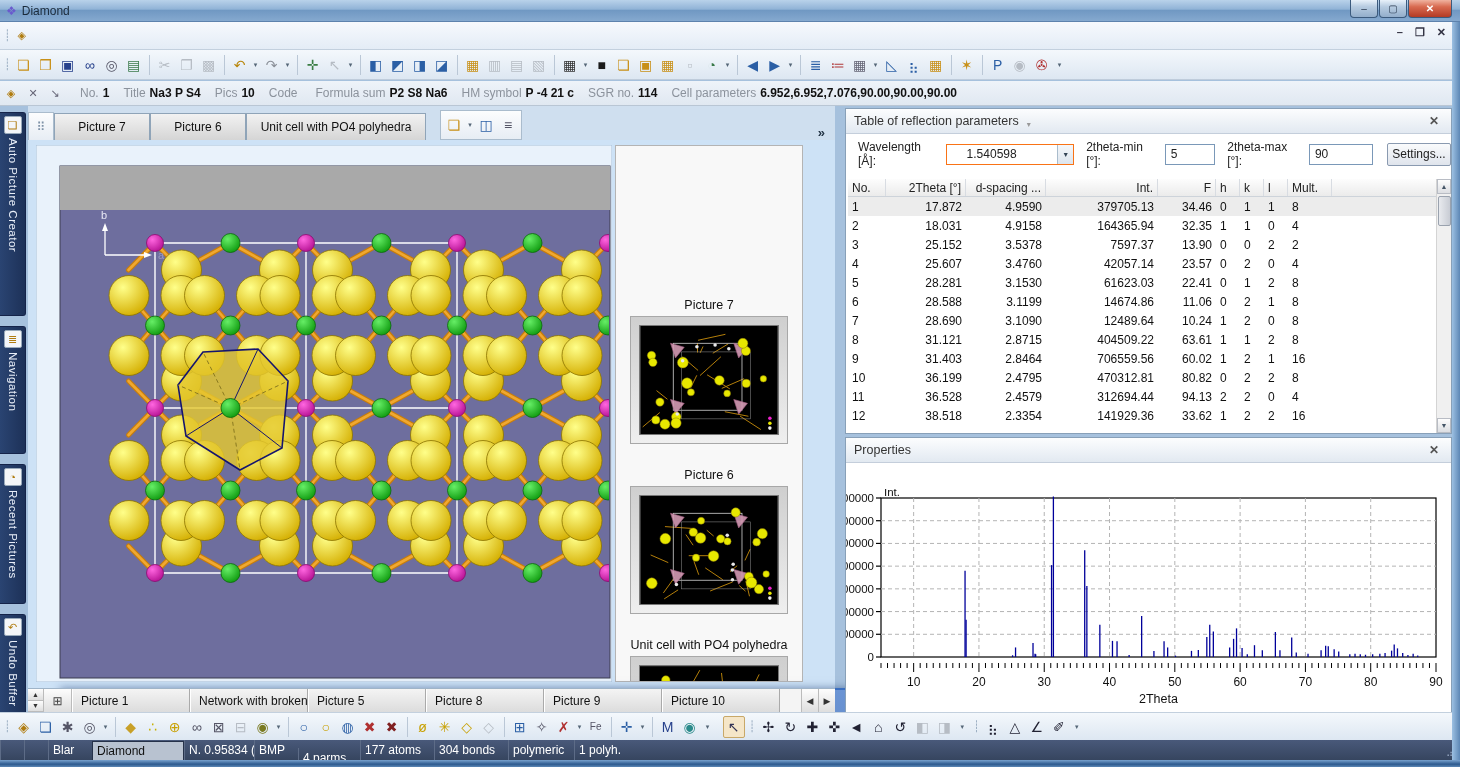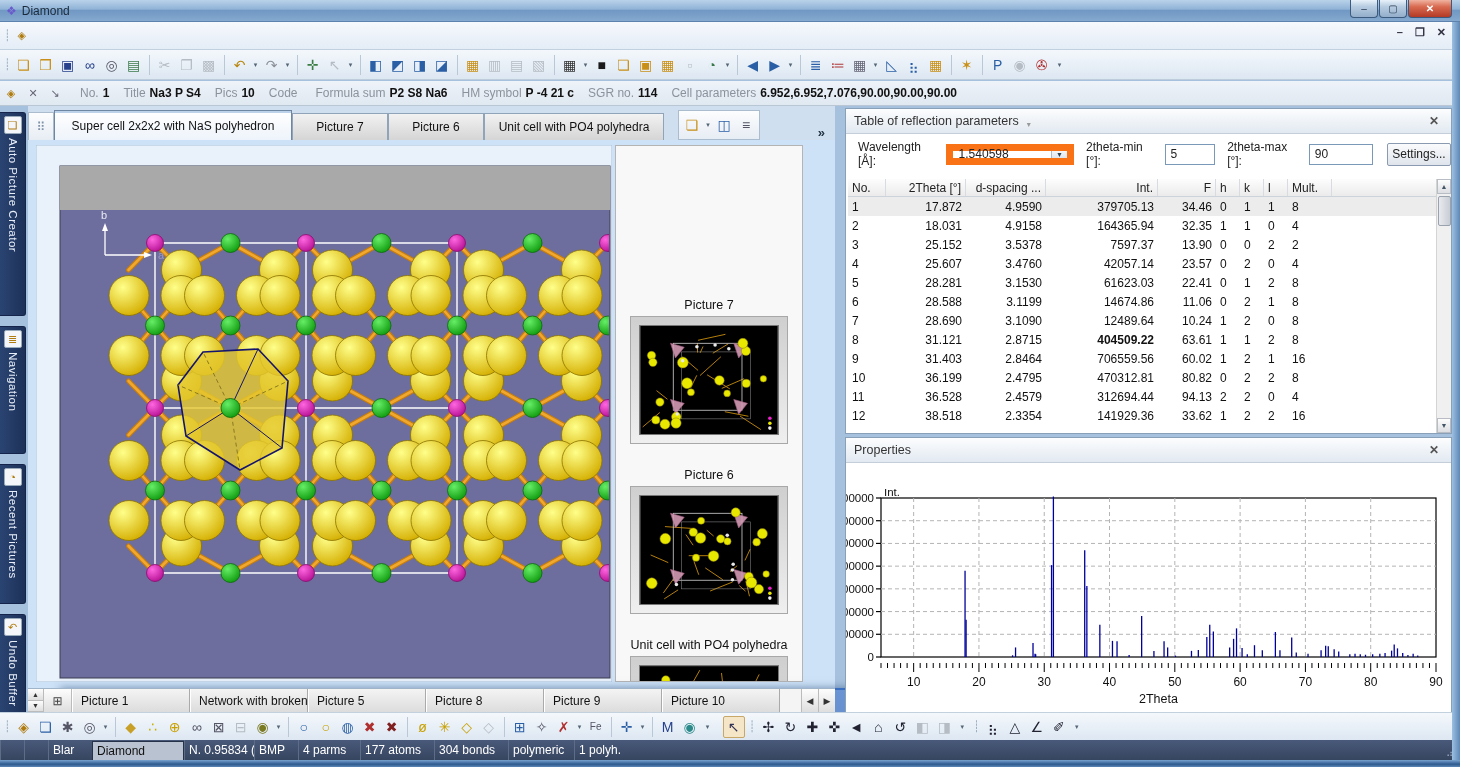--- a/index.html
+++ b/index.html
@@ -93,21 +93,21 @@
   #btab-arrows div { width:17px; display:flex; align-items:center; justify-content:center; font-size:9px; color:#333; background:linear-gradient(#fdfdfd,#dedede); border-left:1px solid #bbb; }
 
   
   .panel { position:absolute; background:#fff; border:1px solid #88a0b8; }
   .panel-title { height:25px; background:linear-gradient(#fcfdfe,#e2e9f1); border-bottom:1px solid #c4cedb;
     display:flex; align-items:center; font-size:12.5px; color:#333; padding:0 8px; }
   .panel-title .pin { color:#999; font-size:8px; margin-left:8px; margin-top:6px; }
   .panel-title .x { margin-left:auto; color:#555; font-size:12px; font-weight:bold; padding:0 4px; }
   #refl-controls { position:absolute; left:0; top:26px; width:100%; height:38px; display:flex; align-items:center; font-size:12px; color:#222; }
   .ctl-label { margin-left:12px; margin-right:6px; }
-  .combo { width:132px; height:21px; border:7px solid #f97316; background:#fff; display:flex; align-items:center; font-size:12px; padding-left:6px; }
+  .combo { width:132px; height:21px; border:1px solid #f97316; background:#fff; display:flex; align-items:center; font-size:12px; padding-left:20px; }
   .combo .arrow { margin-left:auto; width:16px; height:100%; background:linear-gradient(#f4f7fa,#dde5ee); border-left:1px solid #aabccc; display:flex; align-items:center; justify-content:center; font-size:7px; color:#345; }
   .tinput { height:21px; border:1px solid #7a98b8; background:#fff; font-size:12px; padding-left:5px; display:flex; align-items:center; }
   #settings-btn { margin-left:14px; width:66px; height:23px; border:1px solid #8a9ab0; border-radius:2px;
     background:linear-gradient(#fafbfc,#dfe4ec); font-size:12px; display:flex; align-items:center; justify-content:center; }
   
   #refl-table { position:absolute; left:2px; top:70px; width:588px; font-size:12px; color:#111; }
   .trow { display:flex; height:19px; align-items:center; }
   .trow.head { background:linear-gradient(#fdfdfd,#ebebeb); border-bottom:1px solid #cdd3da; color:#222; height:18px; }
   .trow.head .tc { border-right:1px solid #d8dce2; height:100%; display:flex; align-items:center; }
   .trow.sel { background:#ececec; }
@@ -262,21 +262,20 @@
       </div>
       <div class="docktab" style="top: 614px; height: 126px;">
         <div class="chip" style="color: rgb(176, 124, 16);">↶</div>
         <div class="vlabel">Undo Buffer</div>
       </div>
     </div>
 
   <div id="tabstrip">
     <div class="grip">⠿</div>
     <span id="doc-tabs" style="display:flex;align-items:flex-end">
-        <div class="doctab active" style="width: 238px;">Super cell 2x2x2 with NaS polyhedron</div>
         <div class="doctab" style="width: 96px;">Picture 7</div>
         <div class="doctab" style="width: 96px;">Picture 6</div>
         <div class="doctab" style="width: 180px;">Unit cell with PO4 polyhedra</div>
       </span>
     <span id="tabtools">
         <span class="icon" style="color: rgb(200, 144, 24);">❏</span>
         <span class="dd">▾</span>
         <span class="icon" style="color: rgb(43, 95, 165);">◫</span>
         <span class="icon" style="color: rgb(85, 85, 102);">≡</span>
       </span>
@@ -1334,21 +1333,21 @@
           <span class="tc r" style="width: 58px;">10.24</span>
           <span class="tc" style="width: 24px;">1</span>
           <span class="tc" style="width: 24px;">2</span>
           <span class="tc" style="width: 24px;">0</span>
           <span class="tc" style="width: 44px;">8</span>
         </div>
         <div class="trow">
           <span class="tc" style="width: 38px;">8</span>
           <span class="tc r" style="width: 80px;">31.121</span>
           <span class="tc r" style="width: 80px;">2.8715</span>
-          <span class="tc r" style="width: 112px; font-weight: bold;">404509.22</span>
+          <span class="tc r" style="width: 112px;">404509.22</span>
           <span class="tc r" style="width: 58px;">63.61</span>
           <span class="tc" style="width: 24px;">1</span>
           <span class="tc" style="width: 24px;">1</span>
           <span class="tc" style="width: 24px;">2</span>
           <span class="tc" style="width: 44px;">8</span>
         </div>
         <div class="trow">
           <span class="tc" style="width: 38px;">9</span>
           <span class="tc r" style="width: 80px;">31.403</span>
           <span class="tc r" style="width: 80px;">2.8464</span>
@@ -1654,21 +1653,21 @@
     </div>
 
   <div id="statusbar">
     <span id="status-segments" style="display:flex;height:100%">
         <span class="seg" style="width: 24px;"></span>
         <span class="seg" style="width: 24px;"></span>
         <span class="seg" style="width: 44px;">Blar</span>
         <span class="seg inset" style="width: 92px;">Diamond</span>
         <span class="seg" style="width: 70px;">N. 0.95834 (</span>
         <span class="seg" style="width: 44px;">BMP</span>
-        <span class="seg" style="width: 62px;">4 parms</span>
+        <span class="seg" style="width: 62px; margin-top: 8px;">4 parms</span>
         <span class="seg" style="width: 74px;">177 atoms</span>
         <span class="seg" style="width: 74px;">304 bonds</span>
         <span class="seg" style="width: 66px;">polymeric</span>
         <span class="seg" style="width: 58px;">1 polyh.</span>
       </span>
     <span id="grip">⣠</span>
   </div>
 
   <div id="right-border"></div>
   <div id="bottom-border"></div>

